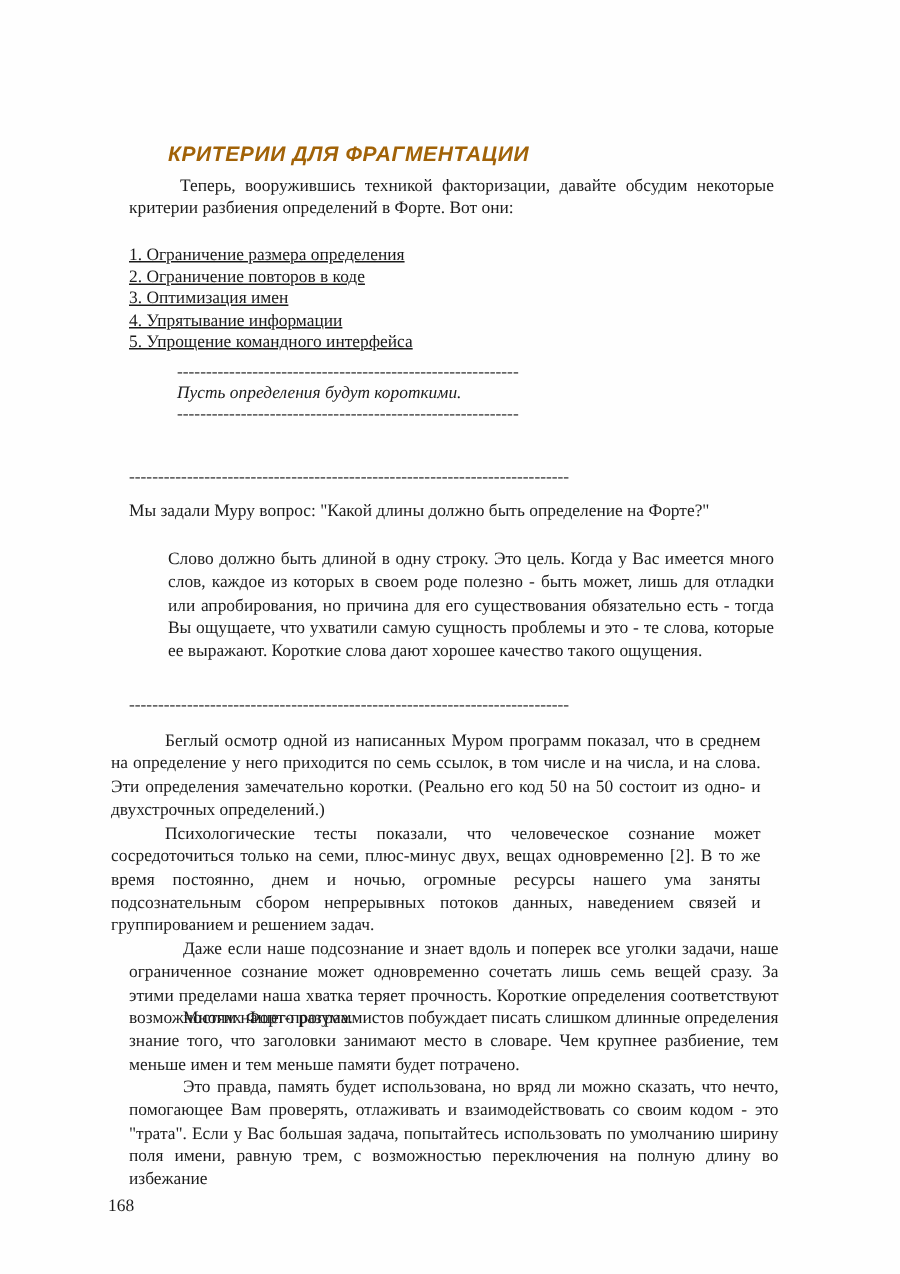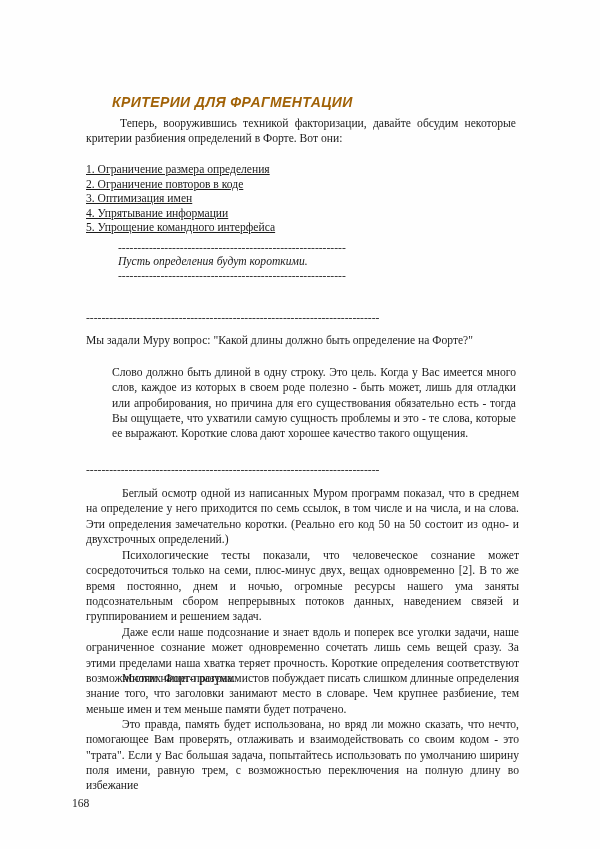--- a/index.html
+++ b/index.html
@@ -109,27 +109,27 @@
     white-space: nowrap;
   }
 
   .word-para {
     left: 112px;
     top: 365px;
     width: 404px;
   }
 
   .survey-para {
-    left: 86px;
+    left: 74px;
     top: 486px;
     width: 433px;
     text-indent: 36px;
   }
   .psych-para {
-    left: 86px;
+    left: 74px;
     top: 548px;
     width: 433px;
     text-indent: 36px;
   }
   .subcon-para {
     left: 86px;
     top: 625px;
     width: 433px;
     text-indent: 36px;
   }

